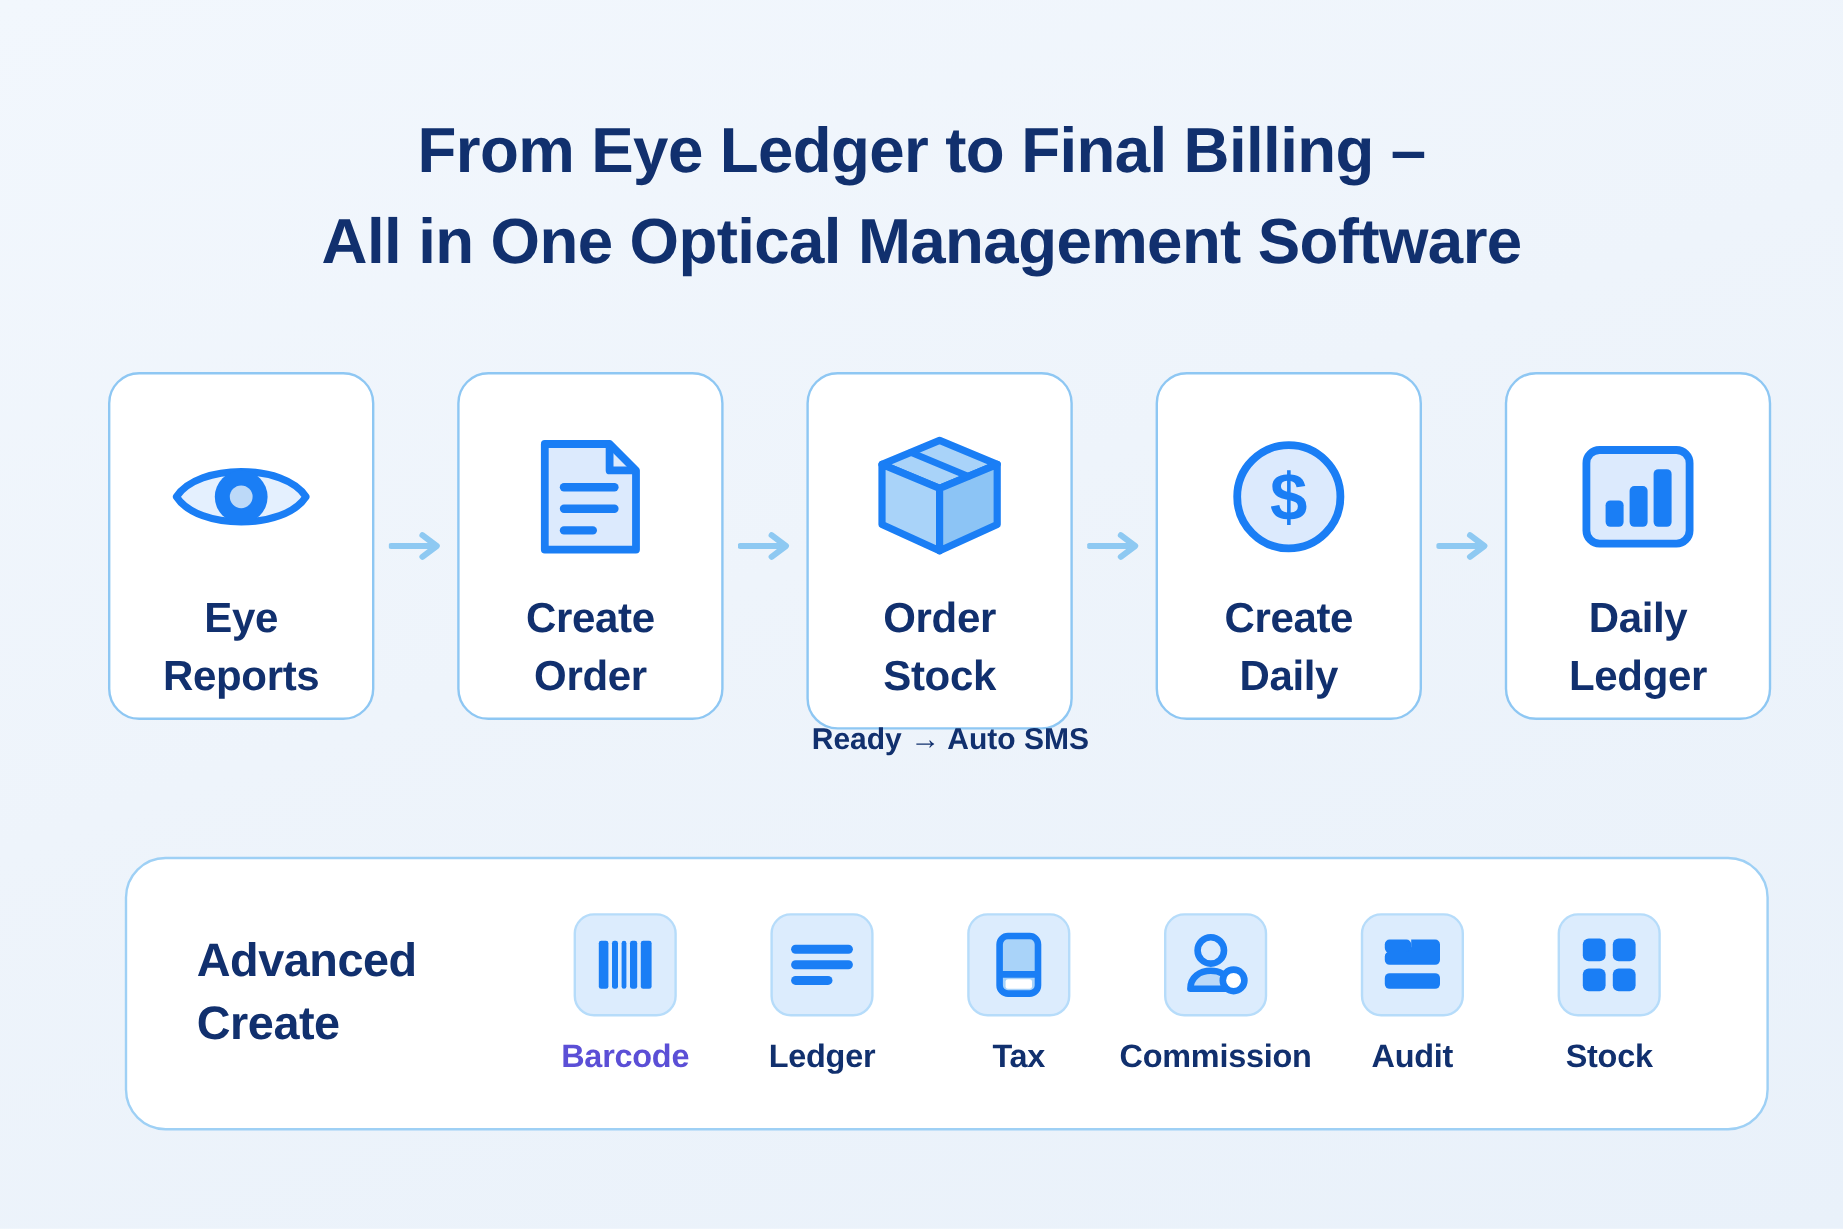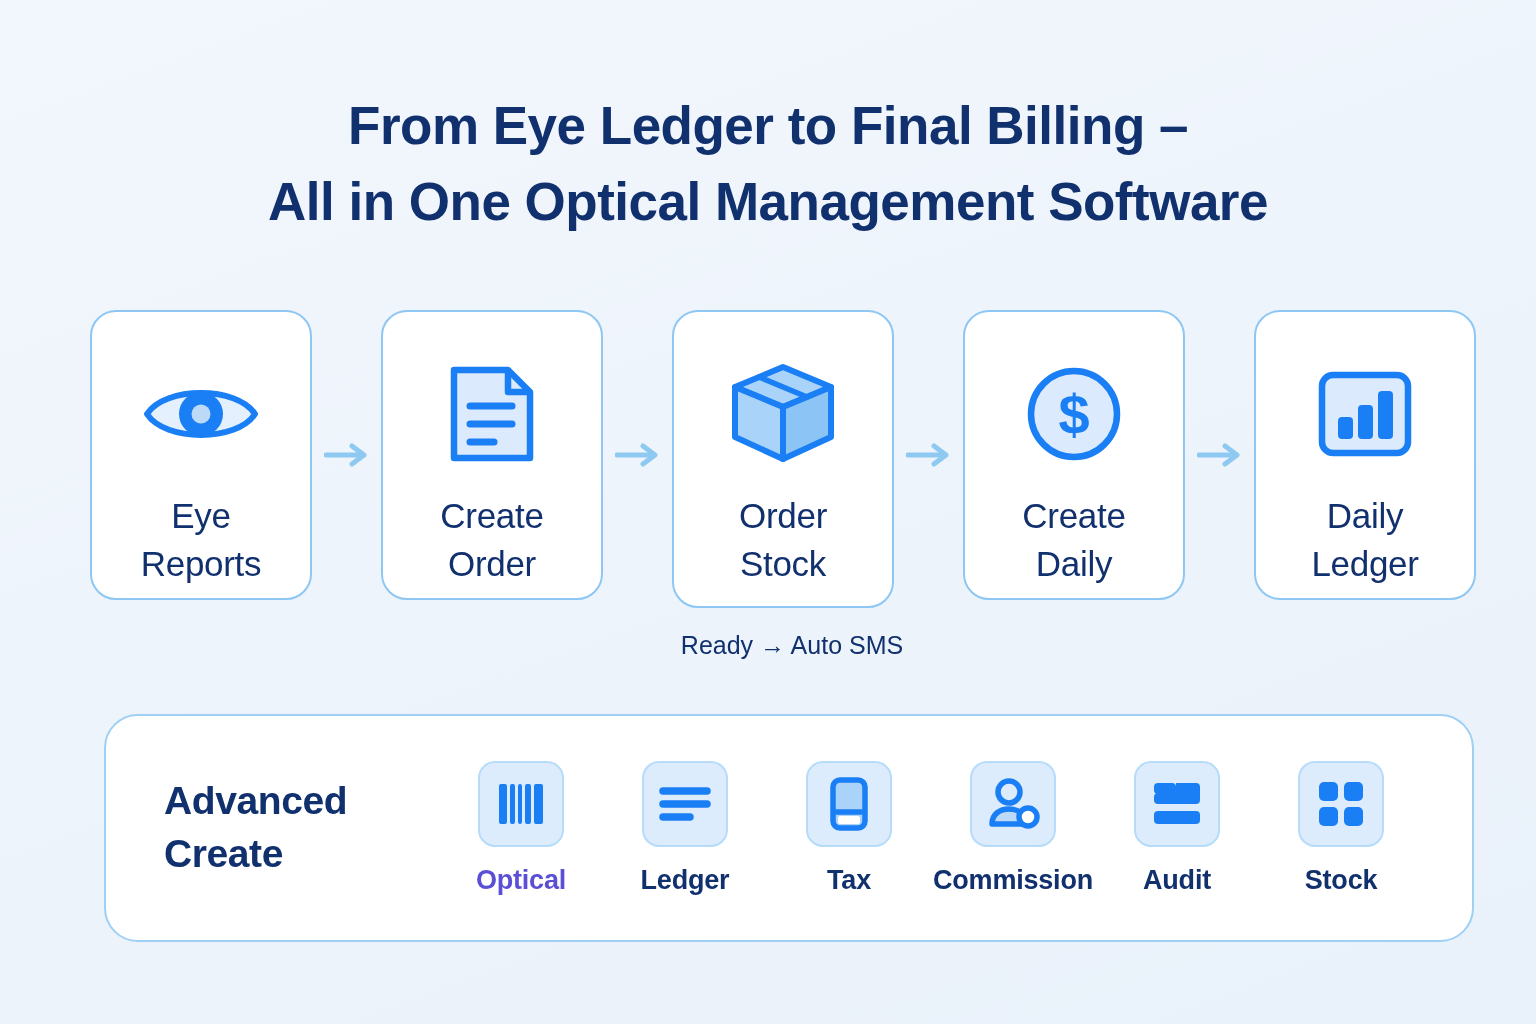--- a/index.html
+++ b/index.html
@@ -67,44 +67,44 @@
     height: 104px;
     display: flex;
     align-items: center;
     justify-content: center;
   }
 
   .step-label {
     margin-top: 26px;
     text-align: center;
     font-size: 35px;
-    font-weight: 400;
+    font-weight: 700;
     color: #11306e;
     line-height: 1.36;
     letter-spacing: -0.3px;
   }
 
   .arrow-cell {
     flex: 0 0 auto;
     width: 62px;
     height: 290px;
     display: flex;
     align-items: center;
     justify-content: center;
   }
 
   
   .sms-note {
     position: absolute;
-    top: 631px;
+    top: 602px;
     left: 674px;
     width: 236px;
     text-align: center;
     font-size: 25px;
-    font-weight: 400;
+    font-weight: 700;
     color: #11306e;
     white-space: nowrap;
   }
 
   
   .modules-panel {
     position: absolute;
     top: 714px;
     left: 104px;
     width: 1370px;
@@ -290,21 +290,21 @@
     <div class="module-item">
       <div class="module-tile">
         <svg width="52" height="50" viewBox="0 0 52 50">
           <rect x="4" y="5" width="8" height="40" rx="2" fill="#1a7ef5"></rect>
           <rect x="15" y="5" width="5" height="40" rx="2" fill="#1a7ef5"></rect>
           <rect x="23" y="5" width="4" height="40" rx="2" fill="#1a7ef5"></rect>
           <rect x="30" y="5" width="6" height="40" rx="2" fill="#1a7ef5"></rect>
           <rect x="39" y="5" width="9" height="40" rx="2" fill="#1a7ef5"></rect>
         </svg>
       </div>
-      <div class="module-label accent">Optical</div>
+      <div class="module-label accent">Barcode</div>
     </div>
 
     <div class="module-item">
       <div class="module-tile">
         <svg width="56" height="44" viewBox="0 0 56 44">
           <path d="M6 9  H50" stroke="#1a7ef5" stroke-width="7.5" stroke-linecap="round"></path>
           <path d="M6 22 H50" stroke="#1a7ef5" stroke-width="7.5" stroke-linecap="round"></path>
           <path d="M6 35 H33" stroke="#1a7ef5" stroke-width="7.5" stroke-linecap="round"></path>
         </svg>
       </div>

